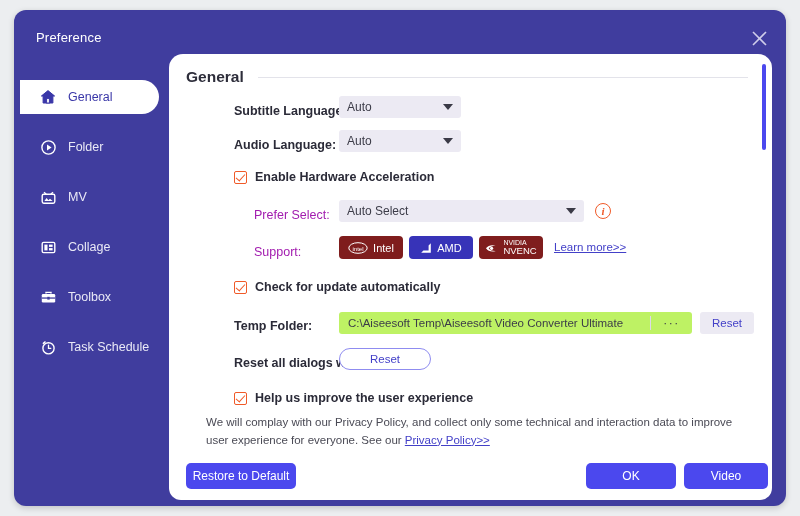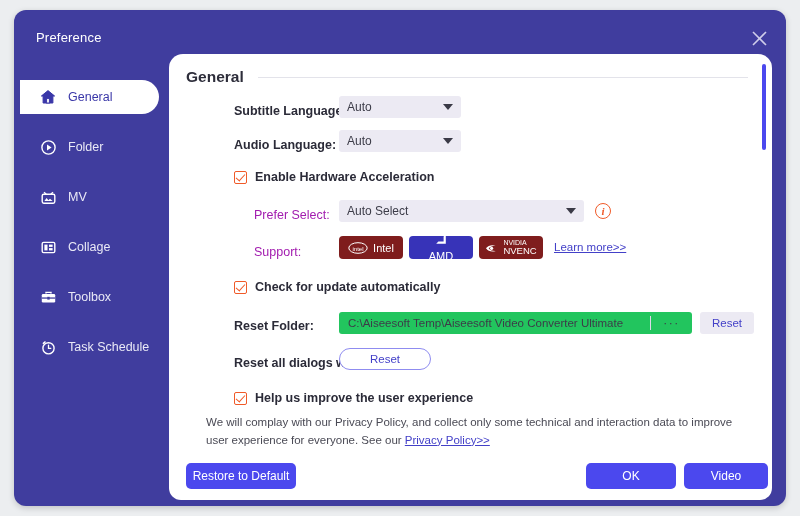--- a/index.html
+++ b/index.html
@@ -219,21 +219,21 @@
     font-size: 11.5px;
     color: #4340c8;
     text-decoration: underline;
     cursor: pointer;
     white-space: nowrap;
   }
 
   
   #temp-field {
     position: absolute;
-    background: #22c55e;
+    background: #bef264;
     border-radius: 3px;
     height: 22px;
     display: flex; align-items: center;
     font-size: 11.5px;
     color: #3c3c48;
     cursor: text;
   }
   #temp-value { padding-left: 9px; flex: 1; }
   #temp-dots {
     width: 42px;
@@ -423,21 +423,21 @@
       <div class="badge dim" style="left:170px; top:182px; width:64px;">
         <span class="bico">
           <svg width="20" height="12" viewBox="0 0 20 12">
             <ellipse cx="10" cy="6" rx="9.2" ry="5.3" fill="none" stroke="#ffffff" stroke-width="1"></ellipse>
             <text x="10" y="8.6" font-size="6" fill="#ffffff" text-anchor="middle" font-family="Liberation Sans, sans-serif">intel</text>
           </svg>
         </span>
         <span>Intel</span>
       </div>
 
-      <div class="badge on" style="left:240px; top:182px; width:64px;flex-direction:column;">
+      <div class="badge on" style="left:240px; top:182px; width:64px;">
         <span class="bico">
           <svg width="12" height="12" viewBox="0 0 12 12">
             <path d="M1.2 10.8 L10.8 10.8 L10.8 1.2 L8.6 3.4 L8.6 8.6 L3.4 8.6 Z" fill="#ffffff"></path>
           </svg>
         </span>
         <span>AMD</span>
       </div>
 
       <div class="badge dim" style="left:310px; top:182px; width:64px; gap:3px;">
         <span class="bico">
@@ -453,21 +453,21 @@
       </div>
 
       <div id="learn-more" style="left:385px; top:187px;">Learn more&gt;&gt;</div>
 
       <div class="row cbx-row" style="top:226px;">
         <span class="cbx"></span>
         <span class="lbl-bold">Check for update automatically</span>
       </div>
 
       <div class="row" style="top:262px;">
-        <span class="lbl-bold">Reset Folder:</span>
+        <span class="lbl-bold">Temp Folder:</span>
       </div>
       <div id="temp-field" style="left:170px; top:258px; width:353px;">
         <span id="temp-value">C:\Aiseesoft Temp\Aiseesoft Video Converter Ultimate</span>
         <span id="temp-dots">···</span>
       </div>
       <div id="temp-reset" style="left:531px; top:258px;">Reset</div>
 
       <div class="row" style="top:299px;">
         <span class="lbl-bold">Reset all dialogs warnings:</span>
       </div>

